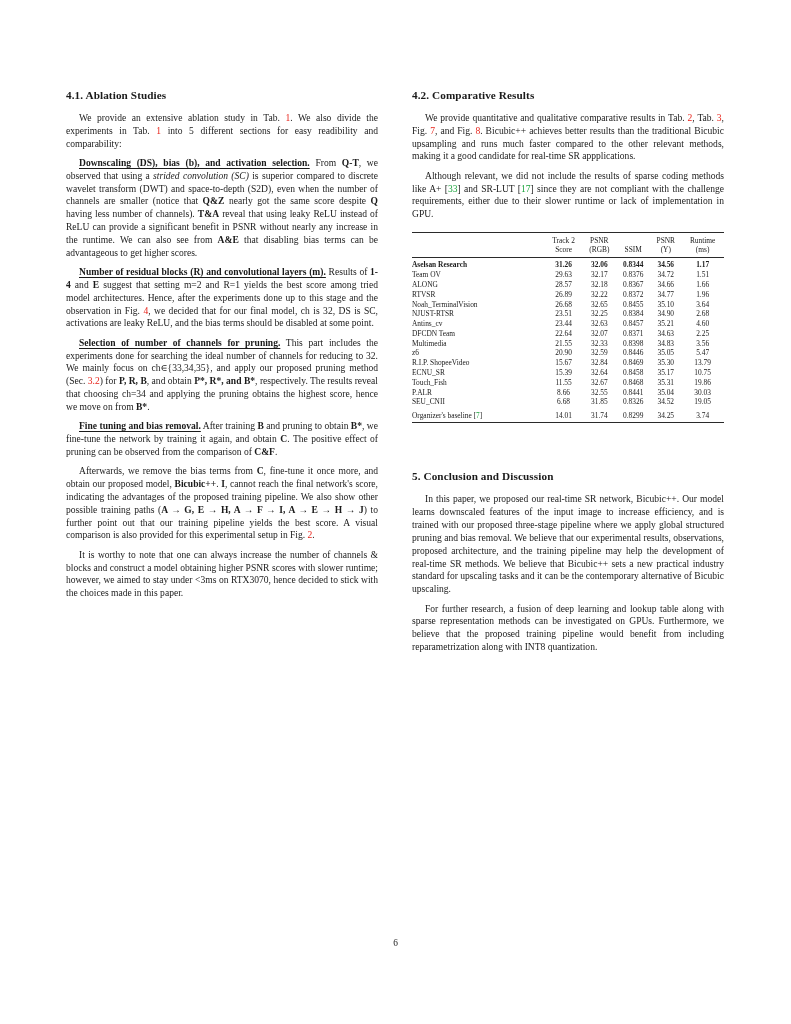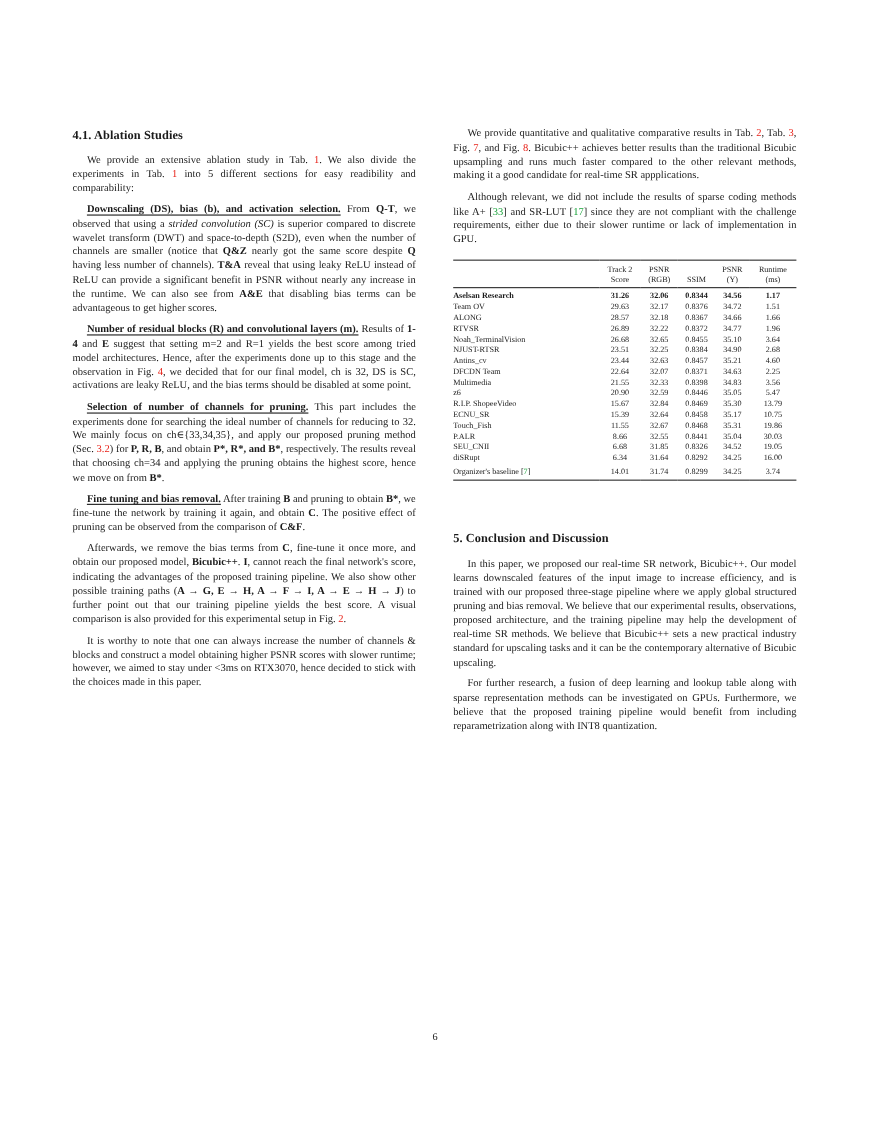--- a/index.html
+++ b/index.html
@@ -25,21 +25,20 @@
   .columns {
     position: absolute;
     left: 66px;
     top: 88px;
     width: 658px;
     display: flex;
     gap: 34px;
   }
   .col {
     width: 312px;
-    margin-top: 28px;
   }
   h2.section-head {
     font-size: 11.2px;
     font-weight: bold;
     margin: 0 0 10px 0;
     line-height: 1.25;
     letter-spacing: .1px;
   }
   h2.section-head.conclusion {
     margin-top: 0;
@@ -131,20 +130,21 @@
           <p class="body"><span class="runin">Downscaling (DS), bias (b), and activation selection.</span> From <b>Q-T</b>, we observed that using a <i>strided convolution (SC)</i> is superior compared to discrete wavelet transform (DWT) and space-to-depth (S2D), even when the number of channels are smaller (notice that <b>Q&amp;Z</b> nearly got the same score despite <b>Q</b> having less number of channels). <b>T&amp;A</b> reveal that using leaky ReLU instead of ReLU can provide a significant benefit in PSNR without nearly any increase in the runtime. We can also see from <b>A&amp;E</b> that disabling bias terms can be advantageous to get higher scores.</p>
           <p class="body"><span class="runin">Number of residual blocks (R) and convolutional layers (m).</span> Results of <b>1-4</b> and <b>E</b> suggest that setting m=2 and R=1 yields the best score among tried model architectures. Hence, after the experiments done up to this stage and the observation in Fig. <span class="cref">4</span>, we decided that for our final model, ch is 32, DS is SC, activations are leaky ReLU, and the bias terms should be disabled at some point.</p>
           <p class="body"><span class="runin">Selection of number of channels for pruning.</span> This part includes the experiments done for searching the ideal number of channels for reducing to 32. We mainly focus on ch∈{33,34,35}, and apply our proposed pruning method (Sec. <span class="cref">3.2</span>) for <b>P, R, B</b>, and obtain <b>P*, R*, and B*</b>, respectively. The results reveal that choosing ch=34 and applying the pruning obtains the highest score, hence we move on from <b>B*</b>.</p>
           <p class="body"><span class="runin">Fine tuning and bias removal.</span> After training <b>B</b> and pruning to obtain <b>B*</b>, we fine-tune the network by training it again, and obtain <b>C</b>. The positive effect of pruning can be observed from the comparison of <b>C&amp;F</b>.</p>
           <p class="body">Afterwards, we remove the bias terms from <b>C</b>, fine-tune it once more, and obtain our proposed model, <b>Bicubic++</b>. <b>I</b>, cannot reach the final network's score, indicating the advantages of the proposed training pipeline. We also show other possible training paths (<b>A → G, E → H, A → F → I, A → E → H → J</b>) to further point out that our training pipeline yields the best score. A visual comparison is also provided for this experimental setup in Fig. <span class="cref">2</span>.</p>
           <p class="body">It is worthy to note that one can always increase the number of channels &amp; blocks and construct a model obtaining higher PSNR scores with slower runtime; however, we aimed to stay under &lt;3ms on RTX3070, hence decided to stick with the choices made in this paper.</p>
         </div>
     </div>
 
     <div class="col">
+      <h2 class="section-head">4.2. Comparative Results</h2>
       <div id="right-paras">
           <p class="body">We provide quantitative and qualitative comparative results in Tab. <span class="cref">2</span>, Tab. <span class="cref">3</span>, Fig. <span class="cref">7</span>, and Fig. <span class="cref">8</span>. Bicubic++ achieves better results than the traditional Bicubic upsampling and runs much faster compared to the other relevant methods, making it a good candidate for real-time SR appplications.</p>
           <p class="body">Although relevant, we did not include the results of sparse coding methods like A+ [<span class="cite">33</span>] and SR-LUT [<span class="cite">17</span>] since they are not compliant with the challenge requirements, either due to their slower runtime or lack of implementation in GPU.</p>
         </div>
 
       <div class="table-wrap">
         <table class="results">
           <thead>
             <tr class="toprule" id="thead-row">
                 <th class="name-col"></th>
@@ -283,28 +283,20 @@
                 <td class="num">30.03</td>
               </tr>
               <tr>
                 <td class="name-col">SEU_CNII</td>
                 <td class="num">6.68</td>
                 <td class="num">31.85</td>
                 <td class="num">0.8326</td>
                 <td class="num">34.52</td>
                 <td class="num">19.05</td>
               </tr>
-              <tr>
-                <td class="name-col">diSRupt</td>
-                <td class="num">6.34</td>
-                <td class="num">31.64</td>
-                <td class="num">0.8292</td>
-                <td class="num">34.25</td>
-                <td class="num">16.00</td>
-              </tr>
             </tbody>
           <tbody class="base-body" id="tbody-base">
               <tr class="botrule">
                 <td class="name-col">Organizer's baseline [<span class="cite">7</span>]</td>
                 <td class="num">14.01</td>
                 <td class="num">31.74</td>
                 <td class="num">0.8299</td>
                 <td class="num">34.25</td>
                 <td class="num">3.74</td>
               </tr>

